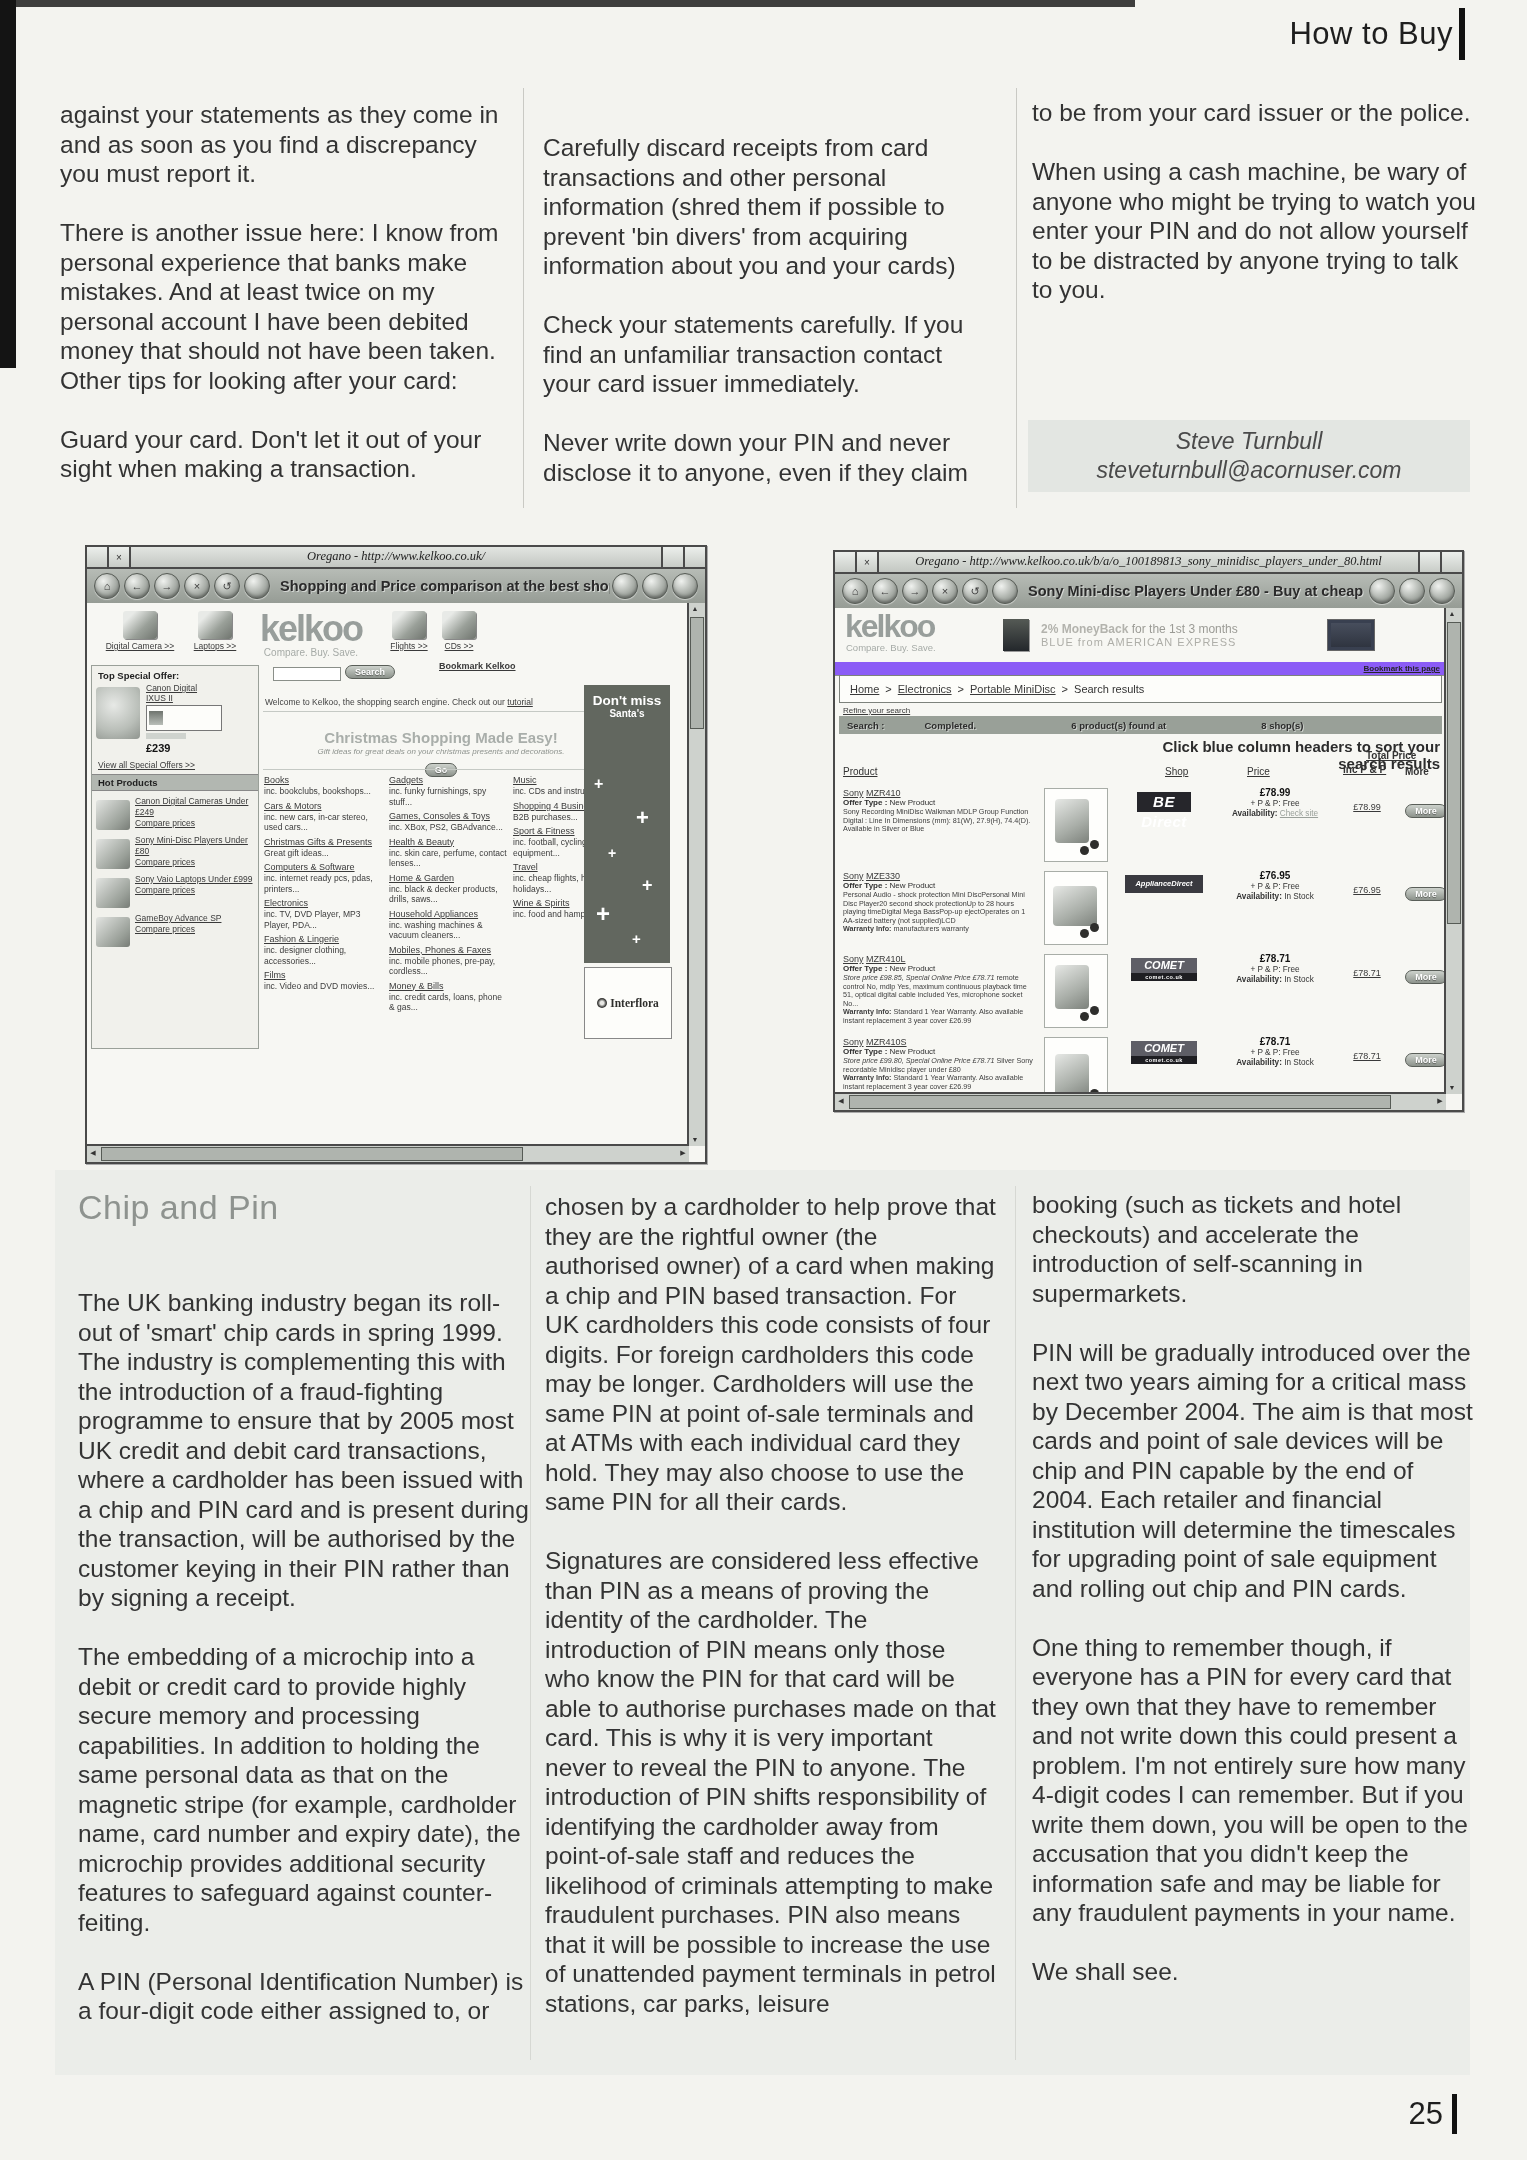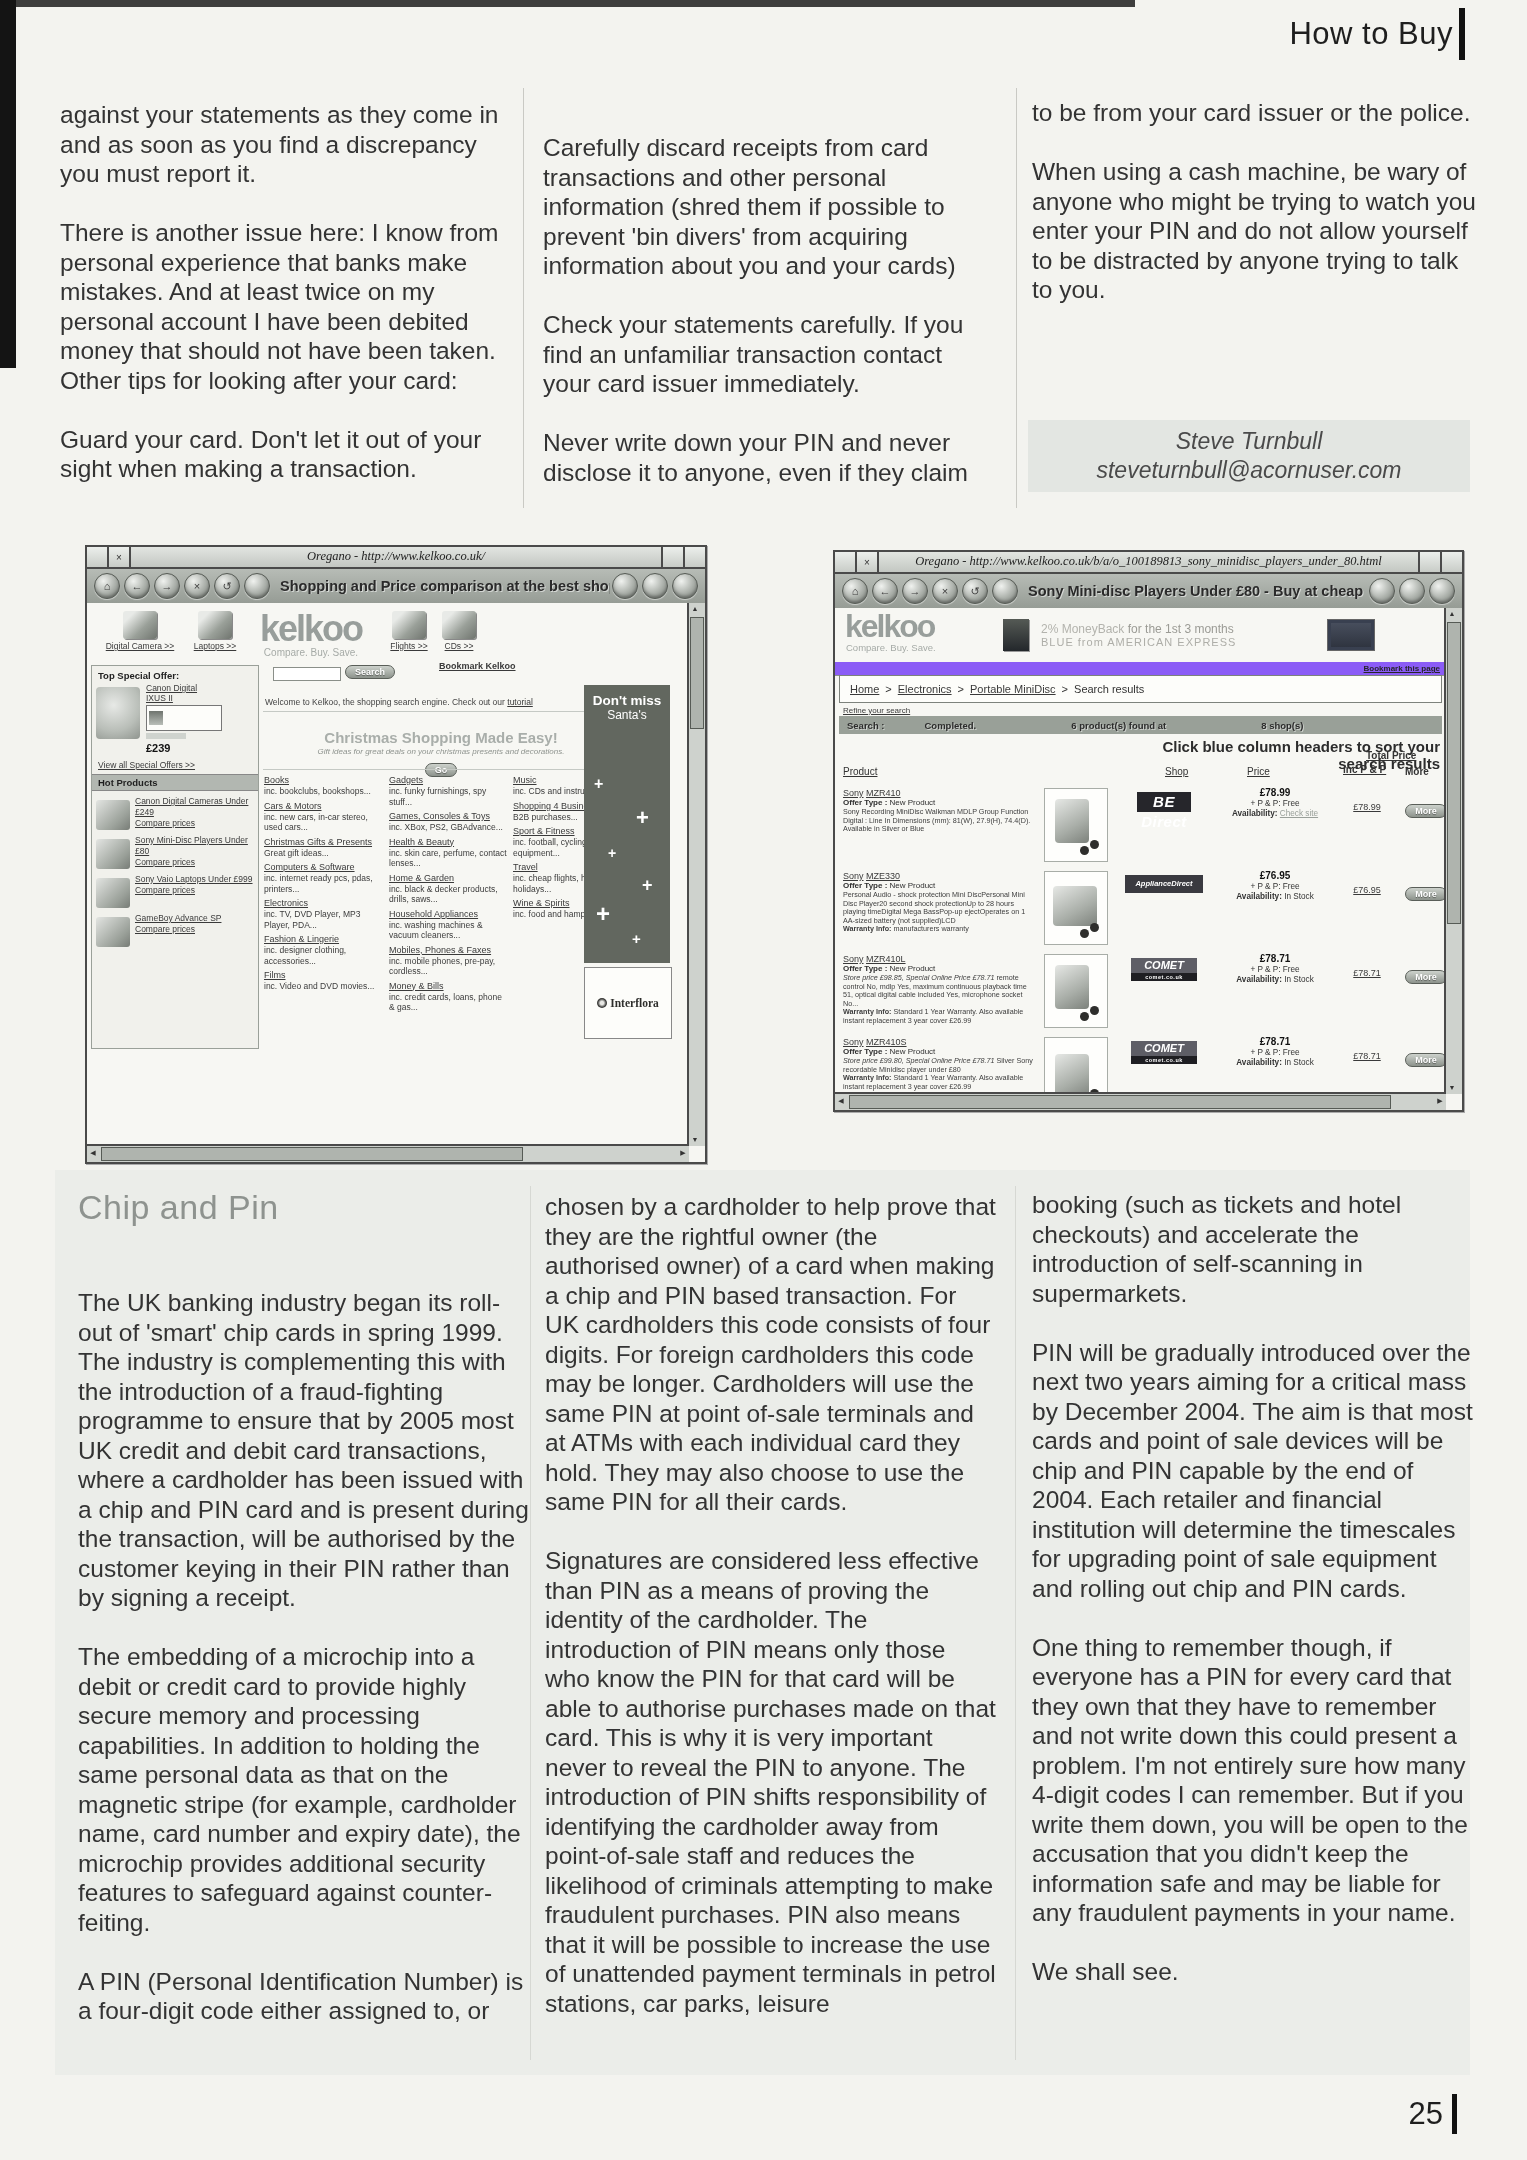--- a/index.html
+++ b/index.html
@@ -75,31 +75,31 @@
   .hpl{font-size:8.5px;line-height:11px;margin-left:5px;}
   .welc{font-size:8.5px;color:#444;}
   .hr1{height:1px;background:#c5c9c4;}
   .pt{font-size:15px;color:#a9aeaa;font-weight:bold;margin-top:12px;}
   .ps{font-size:8px;color:#8f948f;font-style:italic;margin:1px 0 3px 0;}
   .cat{margin-bottom:4px;font-size:9px;line-height:11px;}
   .cn{text-decoration:underline;color:#3a3a3a;}
   .cd{font-size:8.5px;line-height:10.5px;color:#3c3c3c;}
   .santa{background:#62675f;color:#fff;text-align:center;overflow:hidden;}
   .sl1{font-size:13.5px;font-weight:bold;margin-top:8px;}
-  .sl2{font-size:12px;font-weight:normal;}
+  .sl2{font-size:10px;font-weight:bold;}
   .st{position:absolute;color:#fff;font-weight:bold;}
   .st::before{content:"+";}
   .iflora{background:#fdfdfa;border:1px solid #888;display:flex;align-items:center;justify-content:center;}
   .fl{width:10px;height:10px;border-radius:50%;background:radial-gradient(circle,#e8e8e4 25%,#3c3c3a 60%);margin-right:3px;}
   .ifx{font-size:11.5px;font-weight:bold;color:#2e2e2c;font-family:"Liberation Serif",serif;}
   
   .amex{display:flex;align-items:center;}
   .axthumb{width:26px;height:32px;background:linear-gradient(#555a55,#23272b);flex:none;box-shadow:1px 1px 0 #999;}
   .ax1{font-size:12px;color:#9b9b95;}
-  .axm{color:#b3b3ad;font-weight:normal;}
+  .axm{color:#b3b3ad;font-weight:bold;}
   .ax2{font-size:11px;color:#aeaea8;letter-spacing:1px;}
   .axcard{width:46px;height:30px;background:linear-gradient(#4a5160,#2c313c);border:1px solid #666;
           box-shadow:inset 0 0 0 3px #394050;flex:none;}
   .band{background:#8b5cf6;border-bottom:1px solid #8e938d;}
   .bmk{font-size:8px;font-weight:bold;text-decoration:underline;color:#26262a;}
   .bc{background:#fdfdfa;border:1px solid #7d827c;font-size:11px;display:flex;align-items:center;padding-left:10px;color:#333;}
   .bs{margin:0 6px;}
   .refine{font-size:8px;text-decoration:underline;color:#3a3a3a;}
   .stat{background:#99a098;display:flex;align-items:center;font-size:9.5px;font-weight:bold;color:#2c2c2c;text-shadow:1px 1px 0 rgba(255,255,255,.5);}
   .sort{font-size:15px;font-weight:bold;color:#2c2c2c;text-align:right;}

